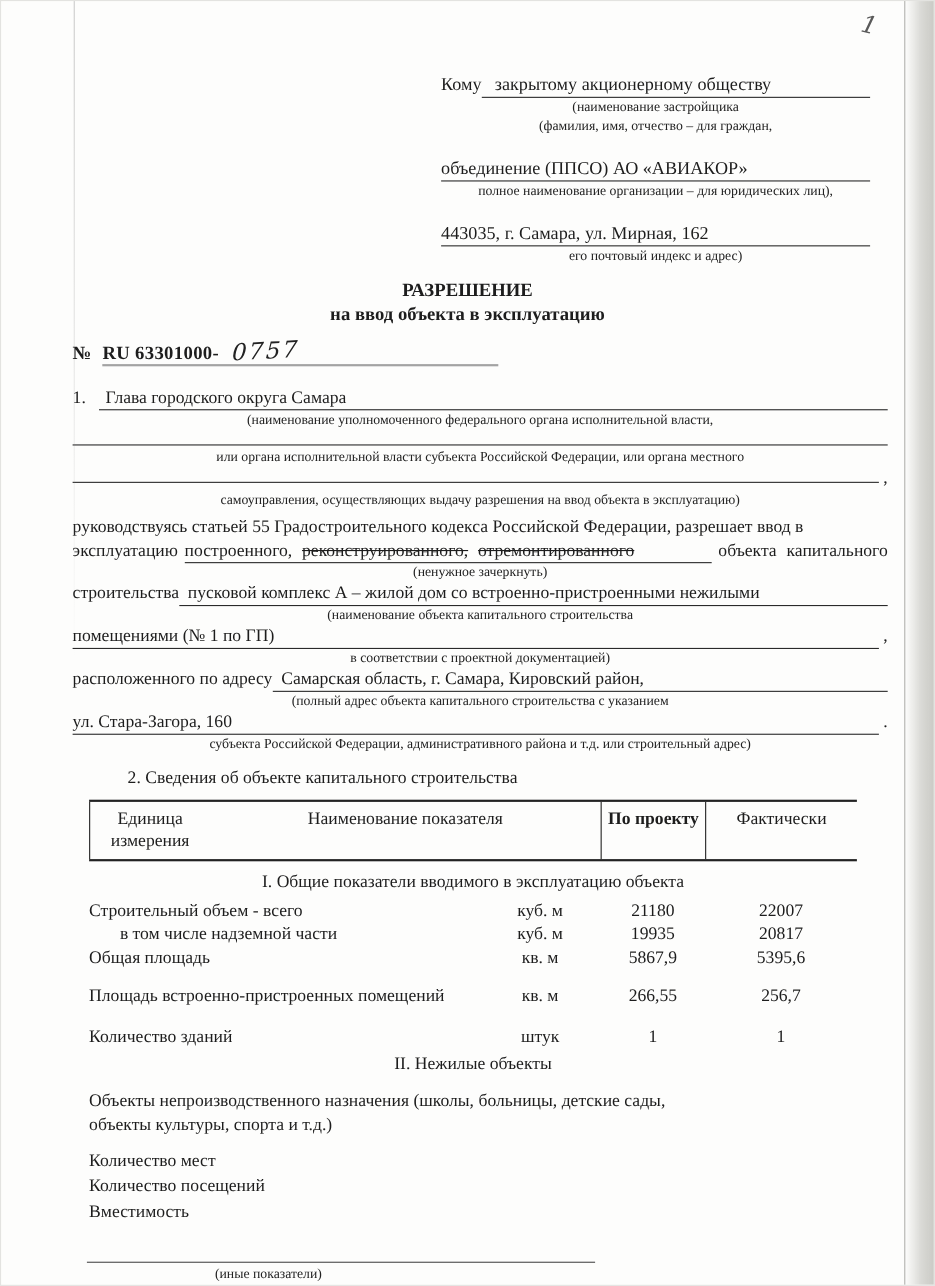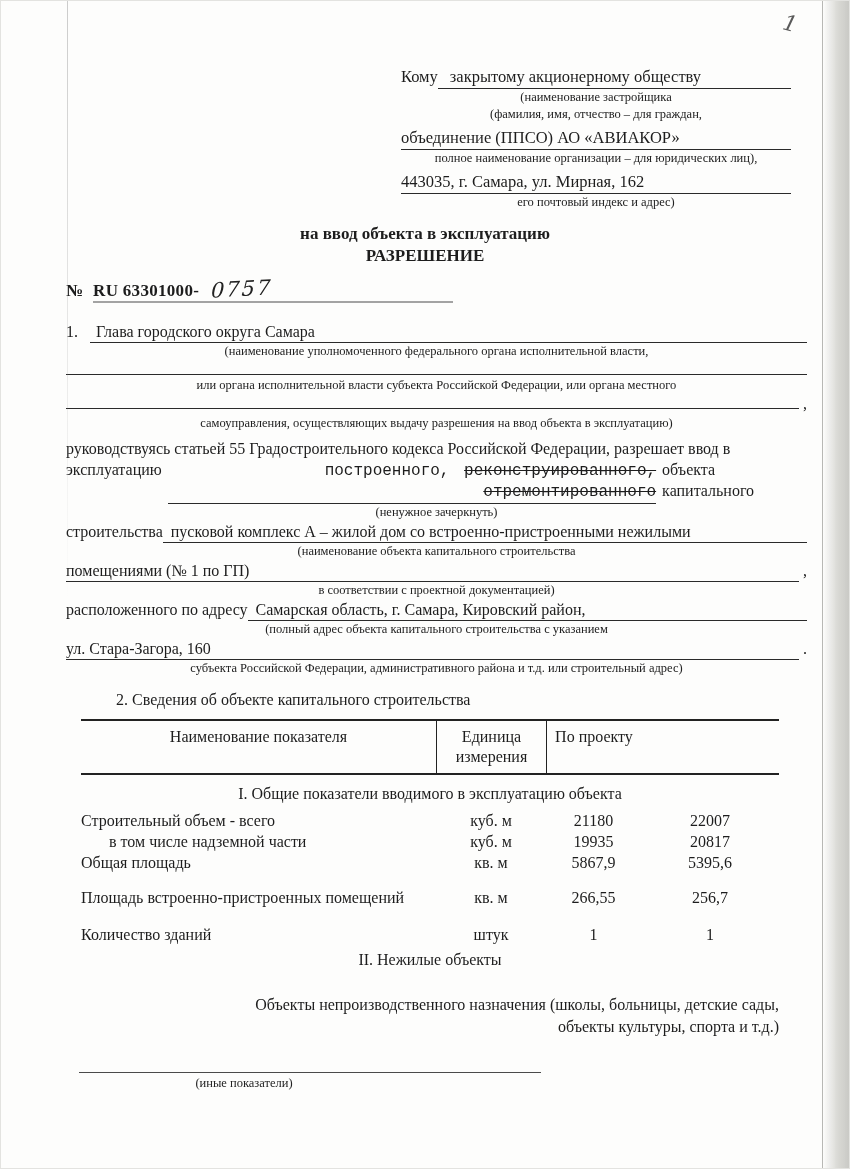--- a/index.html
+++ b/index.html
@@ -23,60 +23,60 @@
     color:#5a5a5a;transform:rotate(14deg);font-family:"DejaVu Serif",serif;}
 
   .caption{font-size:12.5px;line-height:17px;text-align:center;color:#222;}
   .uline{border-bottom:1px solid #2a2a2a;}
   .fill{flex:1 1 auto;}
   .frow{display:flex;align-items:baseline;}
 
   
   .recipient{margin:64px 58px 0 400px;font-size:16.5px;}
   .recipient .val{line-height:23px;}
-  .recipient .frow{margin-top:3px;font-family:Liberation Serif, serif;}
+  .recipient .frow{margin-top:18px;font-family:Liberation Serif, serif;}
 
   
   .title-block{text-align:center;margin-top:12px;font-weight:bold;font-size:17px;line-height:22px;}
 
   
   .number-line{display:flex;align-items:baseline;margin:10px 42px 0 65px;font-size:17px;}
   .number-sign{font-weight:bold;margin-right:10px;}
   .number-uline{width:360px;border-bottom:2px solid #a3a3a3;display:flex;align-items:baseline;}
   .number-prefix{font-weight:bold;letter-spacing:.3px;}
   .handwritten{font-family:"DejaVu Serif",serif;font-style:italic;font-size:21px;
     margin-left:12px;transform:rotate(-3deg) skewX(-6deg);display:inline-block;color:#222;letter-spacing:2px;}
 
   
   .body{margin:18px 42px 0 65px;font-size:16px;}
   .line{line-height:21px;}
   .blank{height:14px;}
   .mt6{margin-top:6px;}
   .spread{word-spacing:5px;}
   s{text-decoration:line-through;}
-  .seg{margin:0 6px;text-align:right;font-family:Liberation Mono, monospace;}
+  .seg{margin:0 6px;text-align:left;}
   .tailchar{margin-left:4px;}
 
   
   .sec2{margin:14px 42px 0 115px;font-size:16px;}
 
   
   .tbl{margin:10px 0 0 80px;width:698px;font-size:16px;}
   .thead{display:flex;border-top:2px solid #222;border-bottom:2px solid #222;}
   .thead .cell{padding:6px 4px;text-align:center;line-height:20px;box-sizing:border-box;}
-  .c1{width:355px;} .c2{width:110px;} .c3{width:95px;} .c4{width:138px;}
+  .c1{width:355px;} .c2{width:110px;} .c3{width:95px;font-weight:bold;} .c4{width:138px;}
   .thead .c2,.thead .c3,.thead .c4{border-left:1.5px solid #222;}
   .part-title{text-align:center;margin-top:8px;line-height:21px;}
   .drow{display:flex;line-height:21px;}
   .drow .name{width:355px;padding-right:6px;box-sizing:border-box;}
   .drow .unit{width:110px;text-align:center;}
   .drow .proj{width:95px;text-align:center;}
   .drow .fact{width:138px;text-align:center;}
   .indent{padding-left:28px;box-sizing:border-box;}
-  .sub2{text-align:right;line-height:22px;margin-top:24px;}
+  .sub2{text-align:left;line-height:22px;margin-top:12px;}
   .lblrow{line-height:23px;}
 
   
   .other{margin-left:78px;width:462px;}
   .other .rule{border-bottom:1px solid #4a4a4a;height:16px;}
   .other .caption{width:330px;margin-top:2px;}
   .other1{margin-top:18px;}
 </style>
 </head>
 <body>
@@ -97,22 +97,22 @@
       <span>объединение (ППСО) АО «АВИАКОР»</span>
     </div>
     <div class="caption">полное наименование организации – для юридических лиц),</div>
     <div class="uline val frow">
       <span>443035, г. Самара, ул. Мирная, 162</span>
     </div>
     <div class="caption">его почтовый индекс и адрес)</div>
   </div>
 
   <div class="title-block">
+    <div>РАЗРЕШЕНИЕ</div>
     <div>на ввод объекта в эксплуатацию</div>
-    <div>РАЗРЕШЕНИЕ</div>
   </div>
 
   <div class="number-line">
     <span class="number-sign">№</span>
     <span class="number-uline">
       <span class="number-prefix">RU 63301000-</span>
       <span class="handwritten">0757</span>
     </span>
   </div>
 
@@ -167,23 +167,24 @@
       <span class="uline fill">ул. Стара-Загора, 160</span>
       <span class="tailchar">.</span>
     </div>
     <div class="caption">субъекта Российской Федерации, административного района и т.д. или строительный адрес)</div>
   </div>
 
   <div class="sec2">2. Сведения об объекте капитального строительства</div>
 
   <div class="tbl">
     <div class="thead">
+      <div class="cell c2">Единица измерения</div>
       <div class="cell c1">Наименование показателя</div>
-      <div class="cell c2">Единица измерения</div>
       <div class="cell c3">По проекту</div>
+      <div class="cell c4">Фактически</div>
     </div>
 
     <div class="part-title">I. Общие показатели вводимого в эксплуатацию объекта</div>
 
     <div class="drow" style="margin-top:6px">
       <div class="name">Строительный объем - всего</div>
       <div class="unit">куб. м</div>
       <div class="proj">21180</div>
       <div class="fact">22007</div>
     </div>
@@ -211,20 +212,25 @@
       <div class="proj">1</div>
       <div class="fact">1</div>
     </div>
 
     <div class="part-title" style="margin-top:4px">II. Нежилые объекты</div>
     <div class="sub2">
       <div>Объекты непроизводственного назначения (школы, больницы, детские сады,</div>
       <div>объекты культуры, спорта и т.д.)</div>
     </div>
 
+    <div style="margin-top:10px">
+      <div class="lblrow">Количество мест</div>
+      <div class="lblrow">Количество посещений</div>
+      <div class="lblrow">Вместимость</div>
+    </div>
   </div>
 
   <div class="other other1">
     <div class="rule"></div>
     <div class="caption">(иные показатели)</div>
   </div>
 
 </div>
 
 </body></html>

